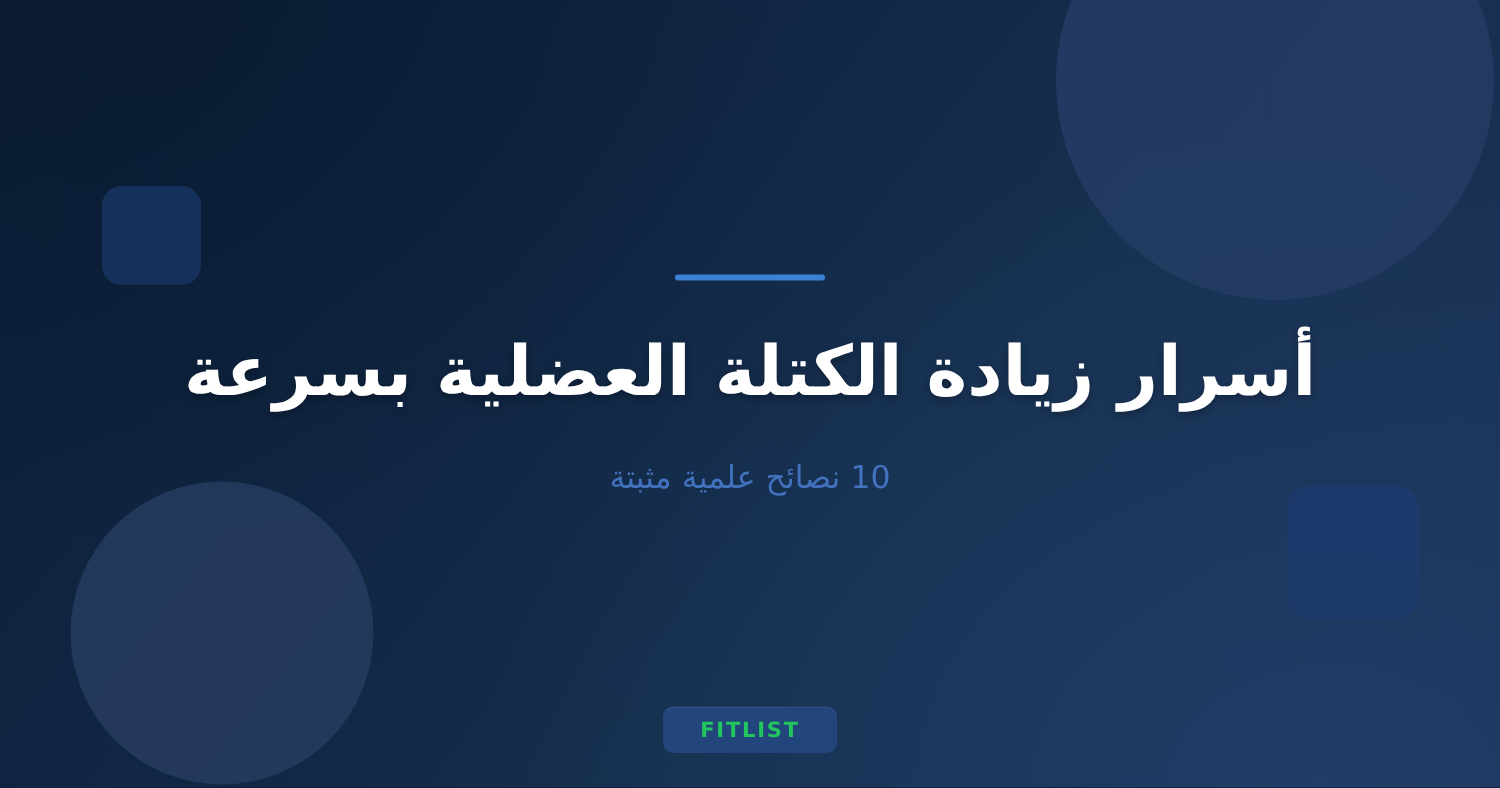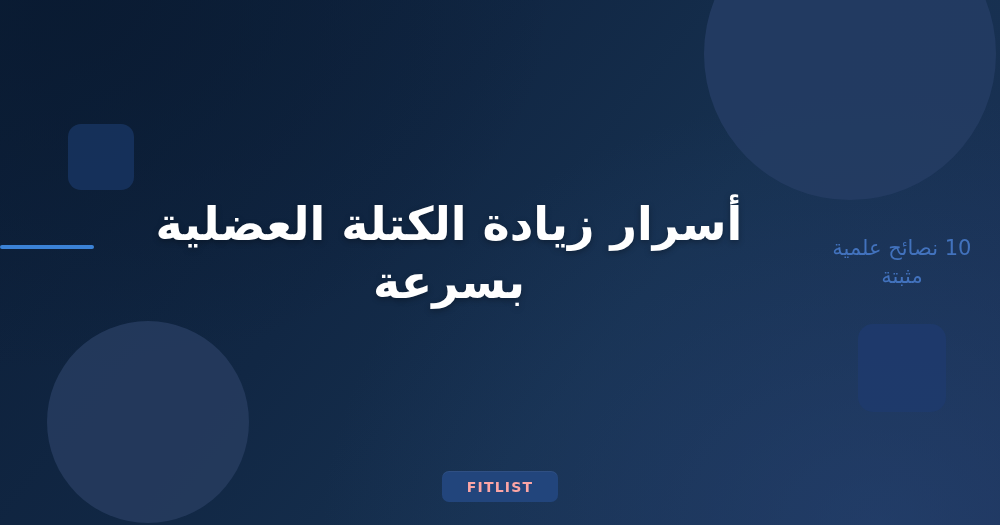--- a/index.html
+++ b/index.html
@@ -54,20 +54,21 @@
     background: #1e3a6b;
     opacity: 0.97;
   }
 
   
   .content {
     position: absolute;
     left: 0; right: 0;
     top: 0; bottom: 0;
     display: flex;
+    flex-direction: column;
     align-items: center;
     justify-content: center;
     text-align: center;
   }
 
   .accent-line {
     width: 100px;
     height: 4px;
     border-radius: 2px;
     background: #3b82d6;
@@ -109,21 +110,21 @@
     background: #22457c;
     box-shadow: inset 0 1px 0 rgba(255,255,255,0.06);
     display: flex;
     align-items: center;
     justify-content: center;
   }
 
   .badge-label {
     font-size: 14px;
     font-weight: bold;
-    color: #fca5a5;
+    color: #22c55e;
     letter-spacing: 1.2px;
   }
 </style>
 </head>
 <body>
 
 <div class="poster">
 
   <div class="shape circle-tr"></div>
   <div class="shape circle-bl"></div>

